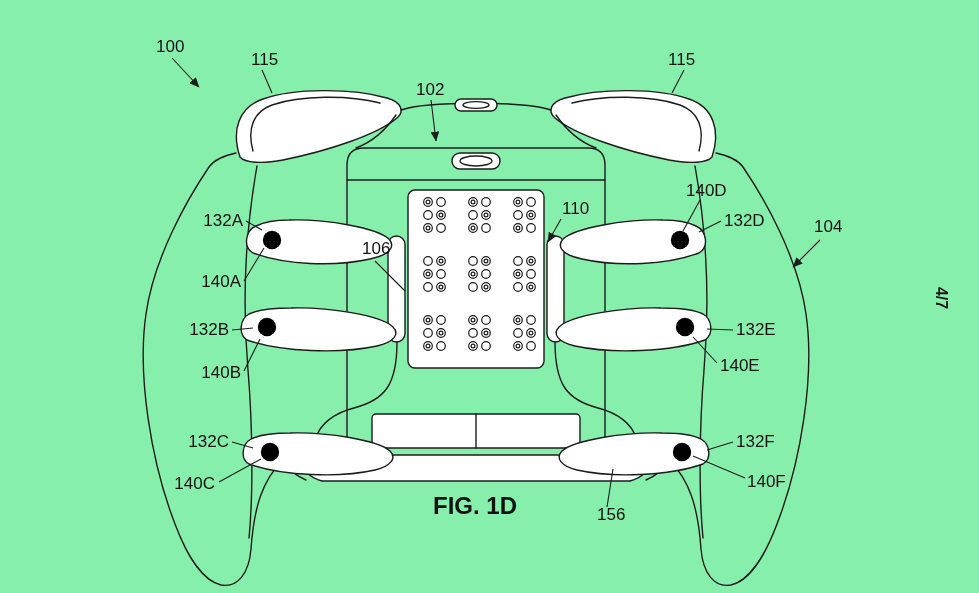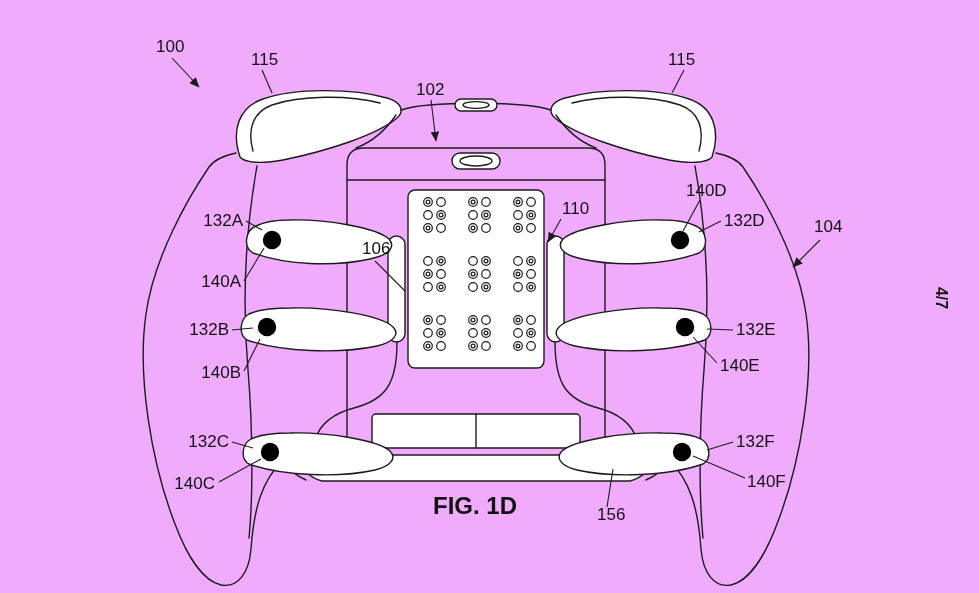--- a/index.html
+++ b/index.html
@@ -1,18 +1,18 @@
 <!DOCTYPE html>
 <html><head>
 <meta charset="utf-8">
 <style>
   html, body { margin: 0; padding: 0; background: #ffffff; }
   .stage {
     width: 979px; height: 593px;
-    background: #f0abfc;
+    background: #86efac;
     position: relative;
     font-family: "Liberation Sans", sans-serif;
     overflow: hidden;
     text-decoration: underline;
   }
   svg { display: block; }
   .line-art path, .line-art rect, .line-art ellipse, .line-art circle, .line-art line {
     stroke: #1c1c1c; stroke-width: 1.4; fill: none;
     stroke-linecap: round; stroke-linejoin: round;
   }

